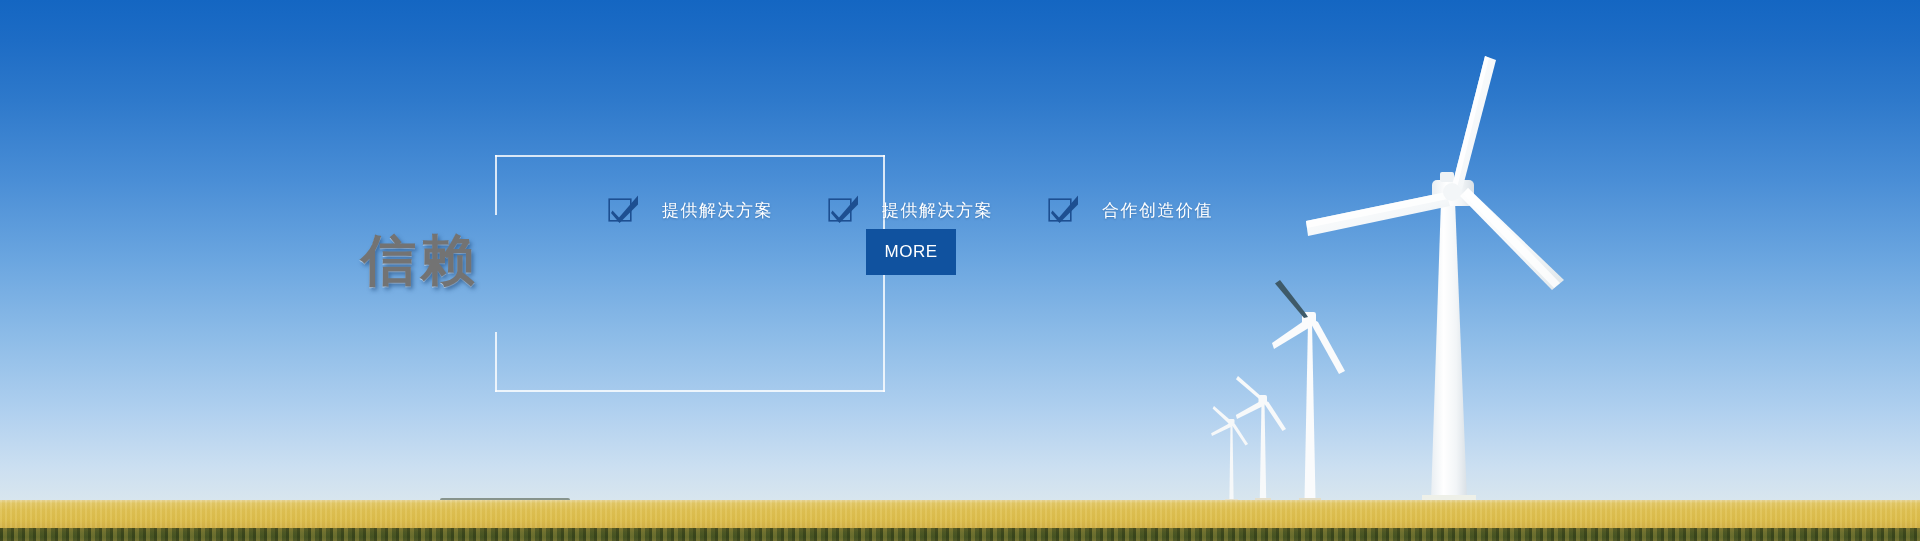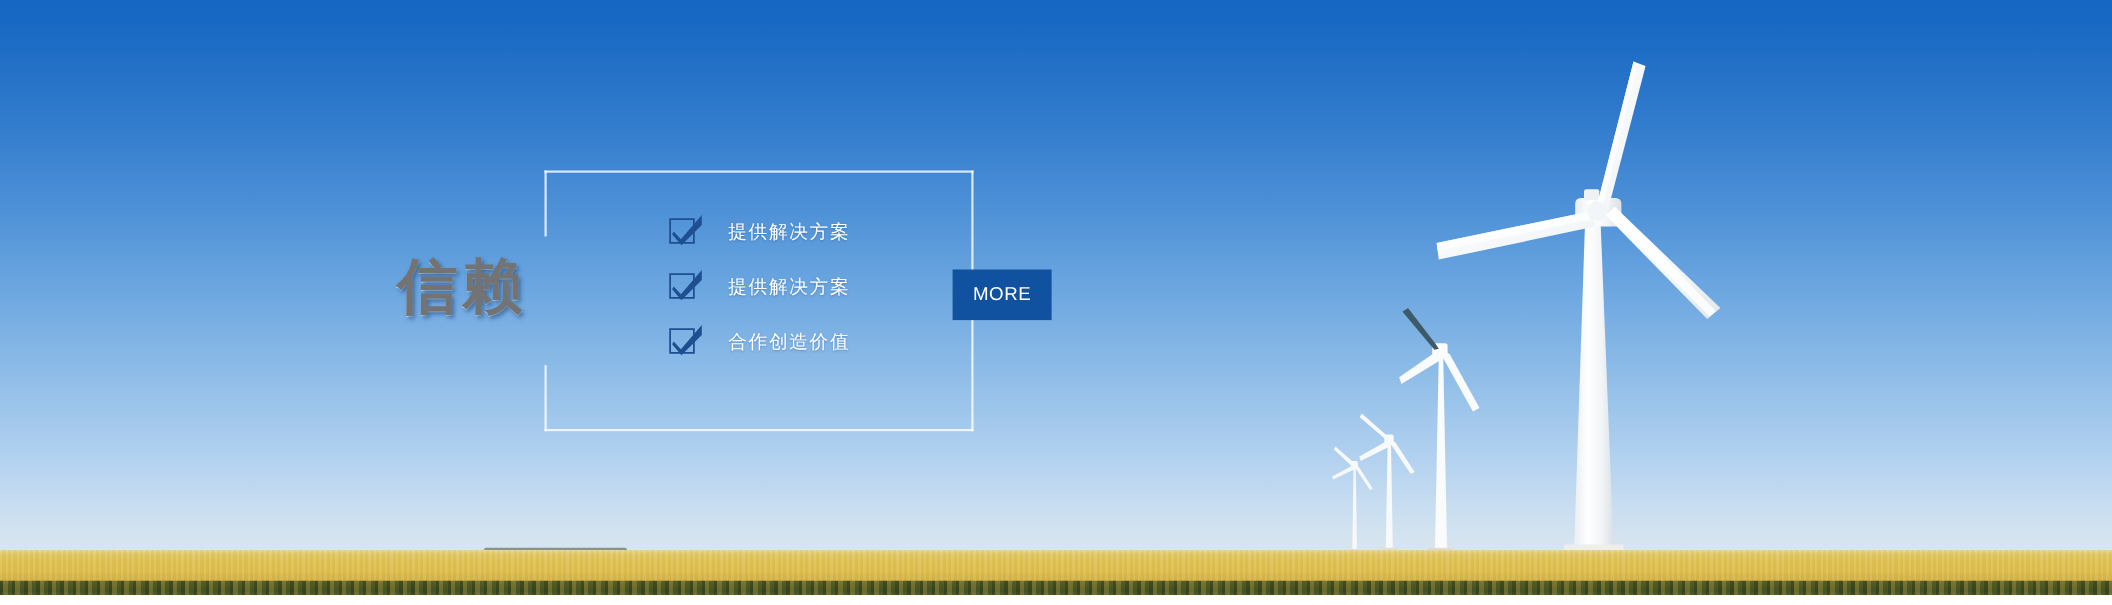--- a/index.html
+++ b/index.html
@@ -111,22 +111,22 @@
                 0 1px 0 rgba(255,255,255,.6);
     white-space:nowrap;
     font-family:"DejaVu Sans","Liberation Sans",sans-serif;
     margin-left:16px;
   }
 
   
   .features{
     position:absolute;
     left:608px; top:196px;
-    display:flex; flex-direction:column;
-    gap:22px;
+    display:flex; flex-direction:row;
+    gap:55px;
   }
   .feature{
     display:flex; align-items:center;
     height:28px;
   }
   .check-icon{
     position:relative;
     width:28px; height:28px;
     flex:0 0 28px;
     margin-right:26px;
@@ -137,21 +137,21 @@
     color:#ffffff;
     letter-spacing:1.5px;
     white-space:nowrap;
     text-shadow:0 1px 2px rgba(20,60,110,.35);
     font-family:"DejaVu Sans","Liberation Sans",sans-serif;
   }
 
   
   .more-btn{
     position:absolute;
-    left:866px; top:245px;
+    left:866px; top:229px;
     width:90px; height:46px;
     background:#10529f;
     color:#ffffff;
     border:none;
     display:flex; align-items:center; justify-content:center;
     font-size:17px;
     letter-spacing:.5px;
     cursor:pointer;
     font-family:"Liberation Sans","DejaVu Sans",sans-serif;
   }

